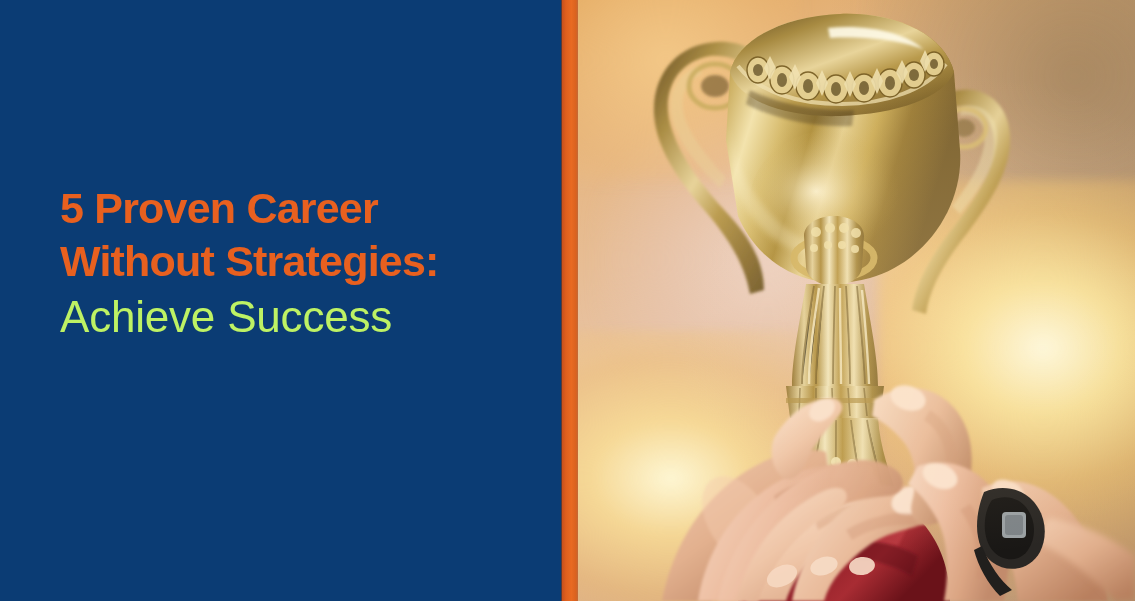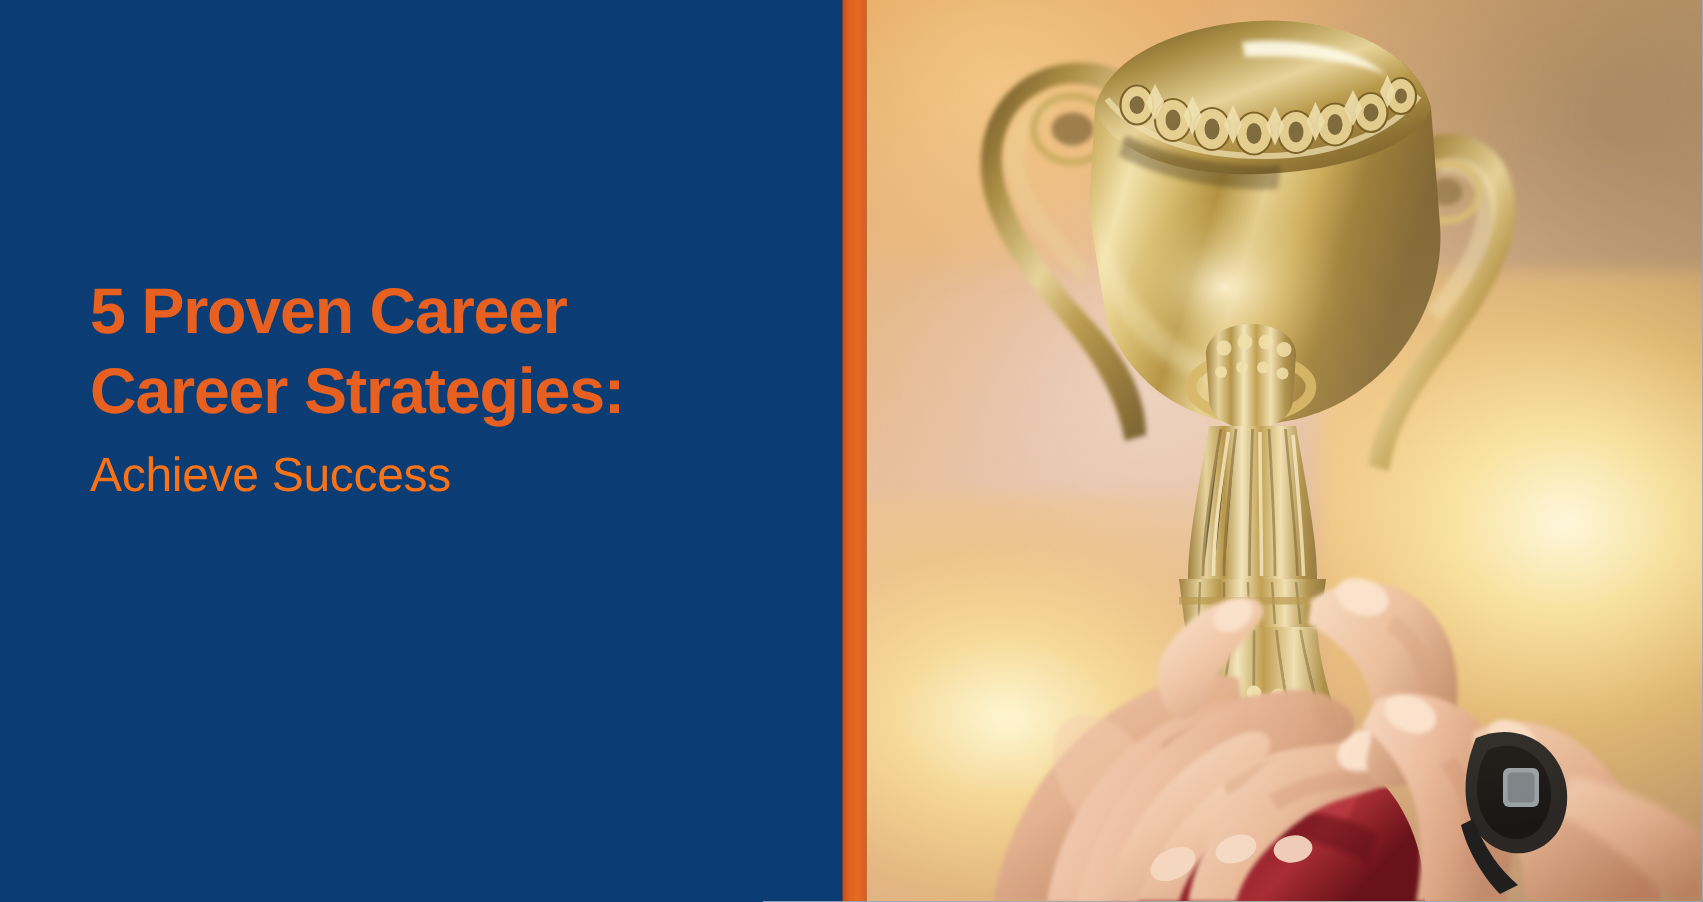--- a/index.html
+++ b/index.html
@@ -46,23 +46,23 @@
 
   .line-accent {
     color: #E8601F;
     font-weight: 700;
     font-size: 43px;
     line-height: 53px;
     letter-spacing: -0.8px;
   }
 
   .line-plain {
-    color: #f97316;
+    color: #bef264;
     font-weight: 400;
-    font-size: 32px;
+    font-size: 44px;
     line-height: 57px;
     letter-spacing: -0.2px;
   }
 
   
   .divider-stripe {
     position: absolute;
     left: 561px;
     top: 0;
     width: 17px;
@@ -196,21 +196,21 @@
   }
 </style>
 </head>
 <body>
 
 <div class="banner">
 
   <div class="left-panel">
     <div class="headline">
       <span class="headline-line line-accent">5 Proven Career</span>
-      <span class="headline-line line-accent">Career Strategies:</span>
+      <span class="headline-line line-accent">Without Strategies:</span>
       <span class="headline-line line-plain">Achieve Success</span>
     </div>
   </div>
 
   <div class="divider-stripe"></div>
 
   <div class="photo-panel">
 
     <div class="bg-base"></div>
     <div class="bg-tint-right"></div>

